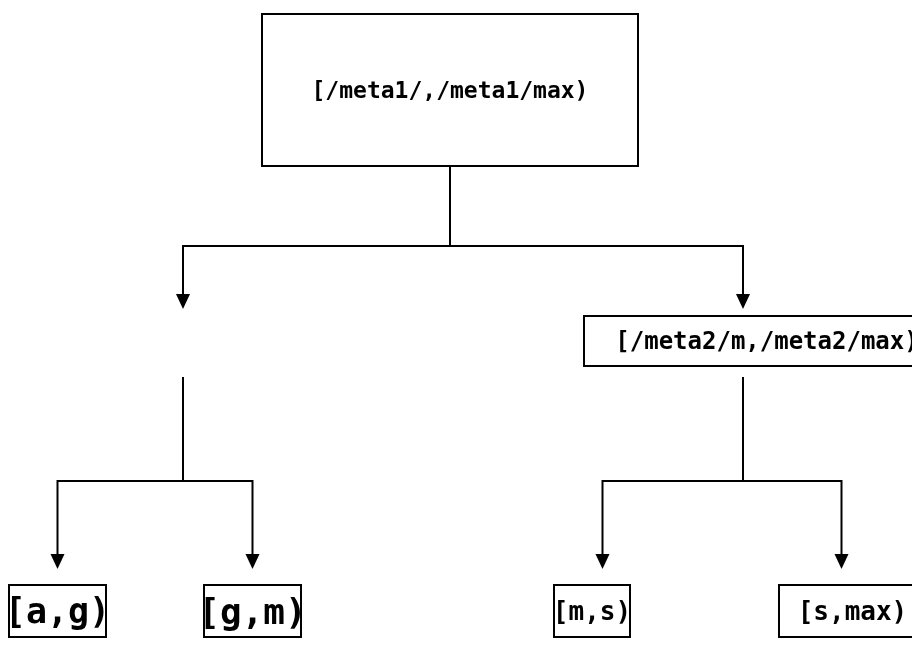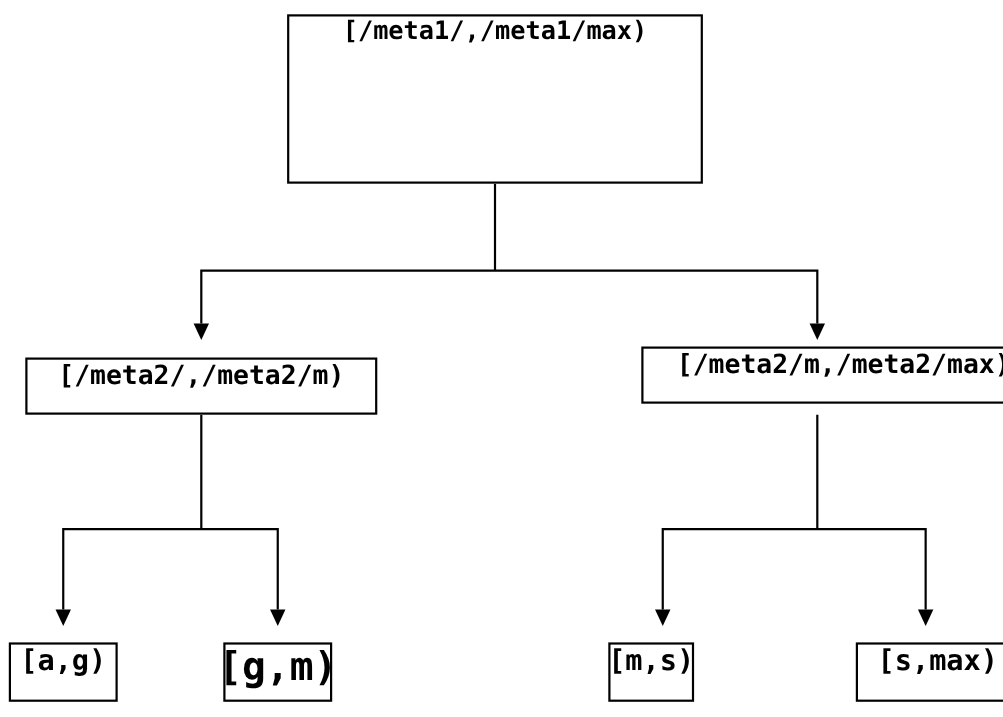--- a/index.html
+++ b/index.html
@@ -21,30 +21,30 @@
     width: 912px;
     height: 652px;
   }
   .node {
     position: absolute;
     box-sizing: border-box;
     border: 2px solid #000000;
     background: #ffffff;
     color: #000000;
     display: flex;
-    align-items: flex-start;
+    align-items: center;
     justify-content: center;
     font-family: "DejaVu Sans Mono", "Liberation Mono", monospace;
     font-weight: bold;
     white-space: nowrap;
   }
   #node-root       { left: 261px; top: 13px;  width: 378px; height: 154px; font-size: 23px; }
   #node-meta2-low  { left: 23px;  top: 325px; width: 320px; height: 52px;  font-size: 24px; }
   #node-meta2-high { left: 583px; top: 315px; width: 368px; height: 52px;  font-size: 24px; }
-  #node-leaf-ag    { left: 8px;   top: 584px; width: 99px;  height: 54px;  font-size: 26px; }
+  #node-leaf-ag    { left: 8px;   top: 584px; width: 99px;  height: 54px;  font-size: 35px; }
   #node-leaf-gm    { left: 203px; top: 584px; width: 99px;  height: 54px;  font-size: 36px; }
   #node-leaf-ms    { left: 553px; top: 584px; width: 78px;  height: 54px;  font-size: 26px; }
   #node-leaf-smax  { left: 778px; top: 584px; width: 149px; height: 54px;  font-size: 26px; }
   .edge-line {
     stroke: #000000;
     stroke-width: 2;
     fill: none;
   }
   .arrowhead {
     fill: #000000;
@@ -71,23 +71,20 @@
     <path class="edge-line" d="M743,377 V481"></path>
     <path class="edge-line" d="M602.5,554 V481 H841.5 V554"></path>
     <polygon class="arrowhead" points="595.5,554 609.5,554 602.5,569"></polygon>
     <polygon class="arrowhead" points="834.5,554 848.5,554 841.5,569"></polygon>
   </svg>
 
   <div class="node" id="node-root">
     <span>[/meta1/,/meta1/max)</span>
   </div>
 
-  <div class="node" id="node-meta2-low">
-    <span>[/meta2/,/meta2/m)</span>
-  </div>
 
   <div class="node" id="node-meta2-high">
     <span>[/meta2/m,/meta2/max)</span>
   </div>
 
   <div class="node" id="node-leaf-ag">
     <span>[a,g)</span>
   </div>
 
   <div class="node" id="node-leaf-gm">

